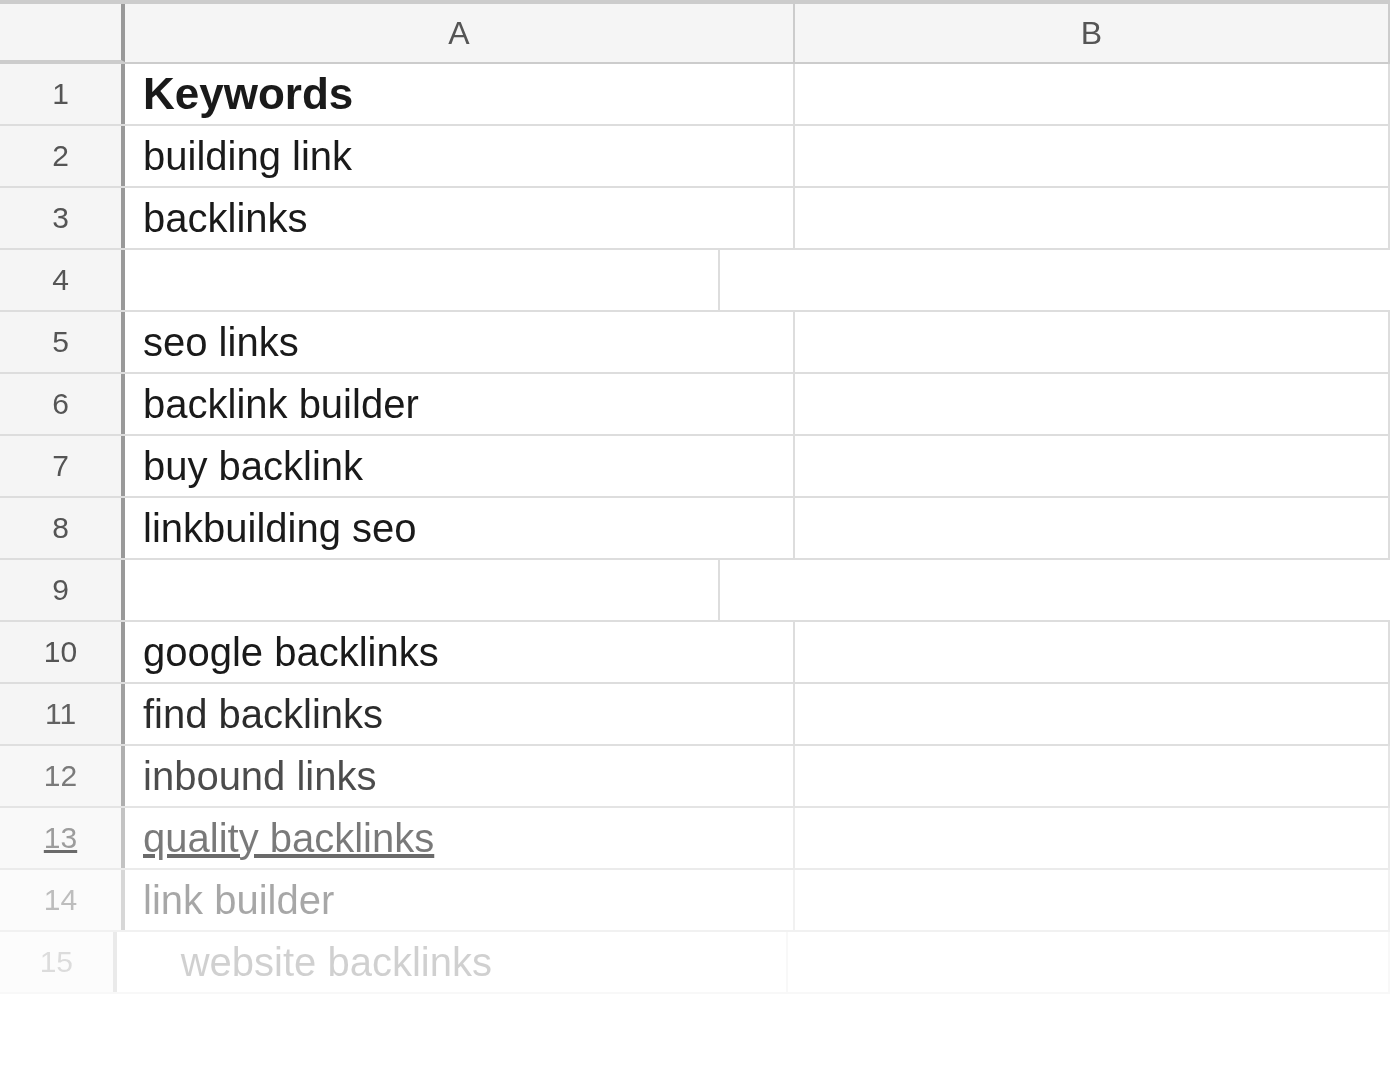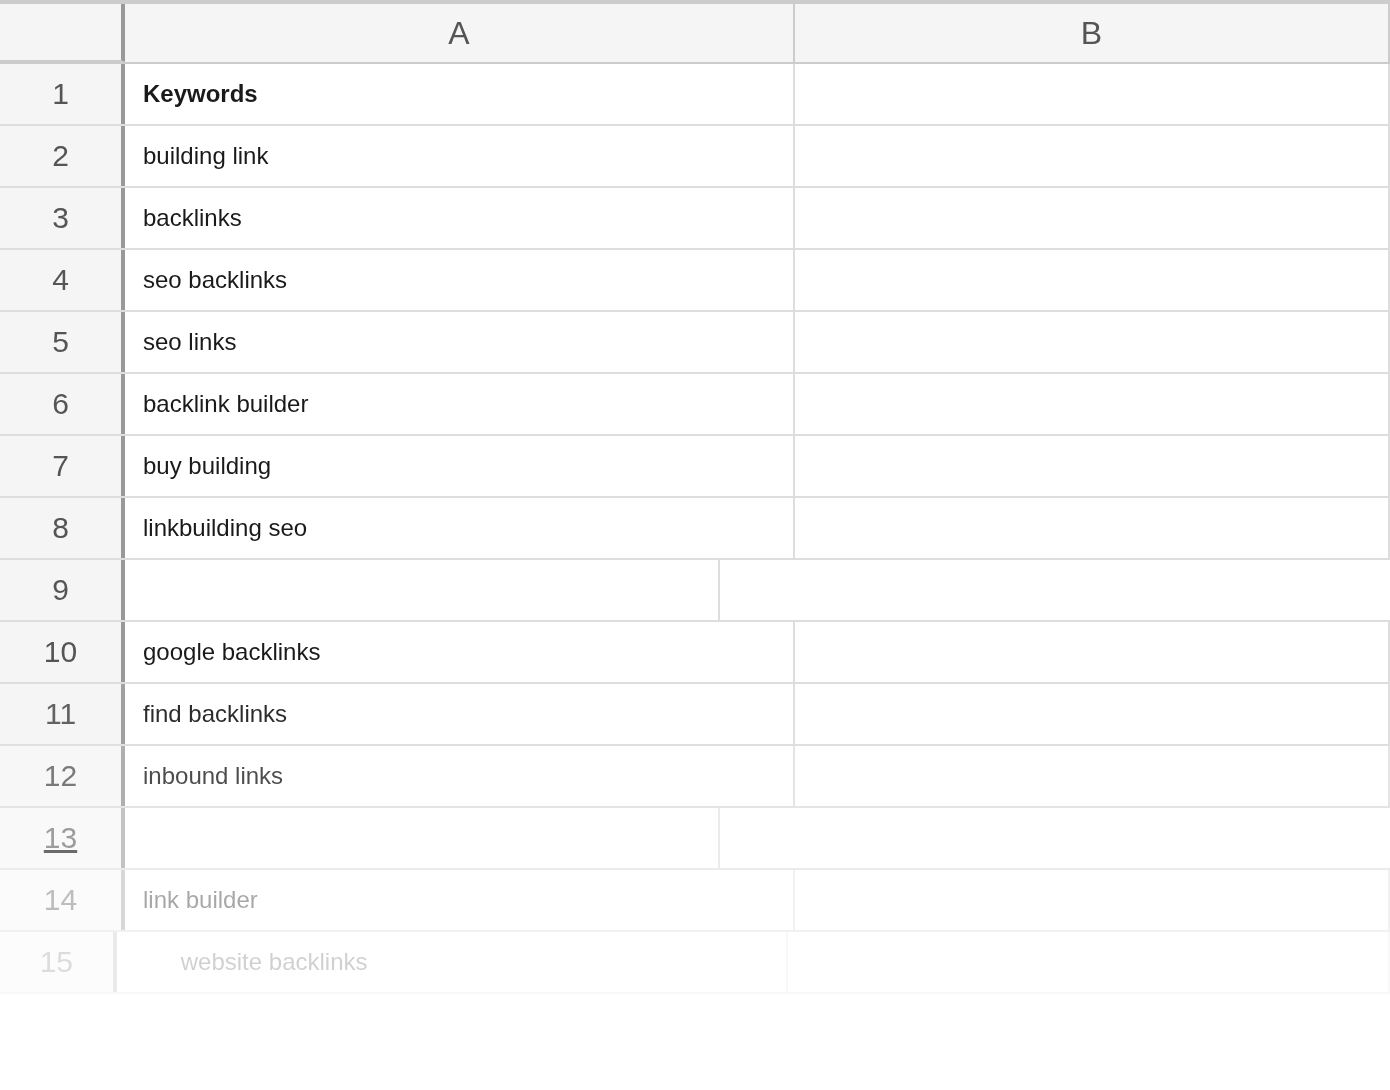--- a/index.html
+++ b/index.html
@@ -68,34 +68,34 @@
       justify-content: center;
       font-size: 30px;
       color: #555555;
       background: #f5f5f5;
       border-right: 4px solid #999999;
     }
     .cell {
       display: flex;
       align-items: center;
       padding-left: 18px;
-      font-size: 24px;
+      font-size: 40px;
       color: #1a1a1a;
       background: #ffffff;
       border-right: 2px solid #dddddd;
     }
     .cell-a {
       width: 670px;
     }
     .cell-b {
       width: 595px;
     }
     .cell.bold {
       font-weight: bold;
-      font-size: 24px;
+      font-size: 44px;
     }
     
     .fade-11 { opacity: 0.92; }
     .fade-12 { opacity: 0.78; }
     .fade-13 { opacity: 0.58; text-decoration: underline; }
     .fade-14 { opacity: 0.38; }
     .fade-15 { opacity: 0.20; gap: 46px; }
   </style>
 </head>
 <body>
@@ -118,36 +118,35 @@
       <div class="cell cell-a">building link</div>
       <div class="cell cell-b"></div>
     </div>
     <div class="data-row">
       <div class="row-header">3</div>
       <div class="cell cell-a">backlinks</div>
       <div class="cell cell-b"></div>
     </div>
     <div class="data-row">
       <div class="row-header">4</div>
-      <div class="cell cell-a">seo backlinks</div>
       <div class="cell cell-b"></div>
     </div>
     <div class="data-row">
       <div class="row-header">5</div>
       <div class="cell cell-a">seo links</div>
       <div class="cell cell-b"></div>
     </div>
     <div class="data-row">
       <div class="row-header">6</div>
       <div class="cell cell-a">backlink builder</div>
       <div class="cell cell-b"></div>
     </div>
     <div class="data-row">
       <div class="row-header">7</div>
-      <div class="cell cell-a">buy building</div>
+      <div class="cell cell-a">buy backlink</div>
       <div class="cell cell-b"></div>
     </div>
     <div class="data-row">
       <div class="row-header">8</div>
       <div class="cell cell-a">linkbuilding seo</div>
       <div class="cell cell-b"></div>
     </div>
     <div class="data-row">
       <div class="row-header">9</div>
       <div class="cell cell-b"></div>
@@ -162,20 +161,21 @@
       <div class="cell cell-a">find backlinks</div>
       <div class="cell cell-b"></div>
     </div>
     <div class="data-row fade-12">
       <div class="row-header">12</div>
       <div class="cell cell-a">inbound links</div>
       <div class="cell cell-b"></div>
     </div>
     <div class="data-row fade-13">
       <div class="row-header">13</div>
+      <div class="cell cell-a">quality backlinks</div>
       <div class="cell cell-b"></div>
     </div>
     <div class="data-row fade-14">
       <div class="row-header">14</div>
       <div class="cell cell-a">link builder</div>
       <div class="cell cell-b"></div>
     </div>
     <div class="data-row fade-15">
       <div class="row-header">15</div>
       <div class="cell cell-a">website backlinks</div>

